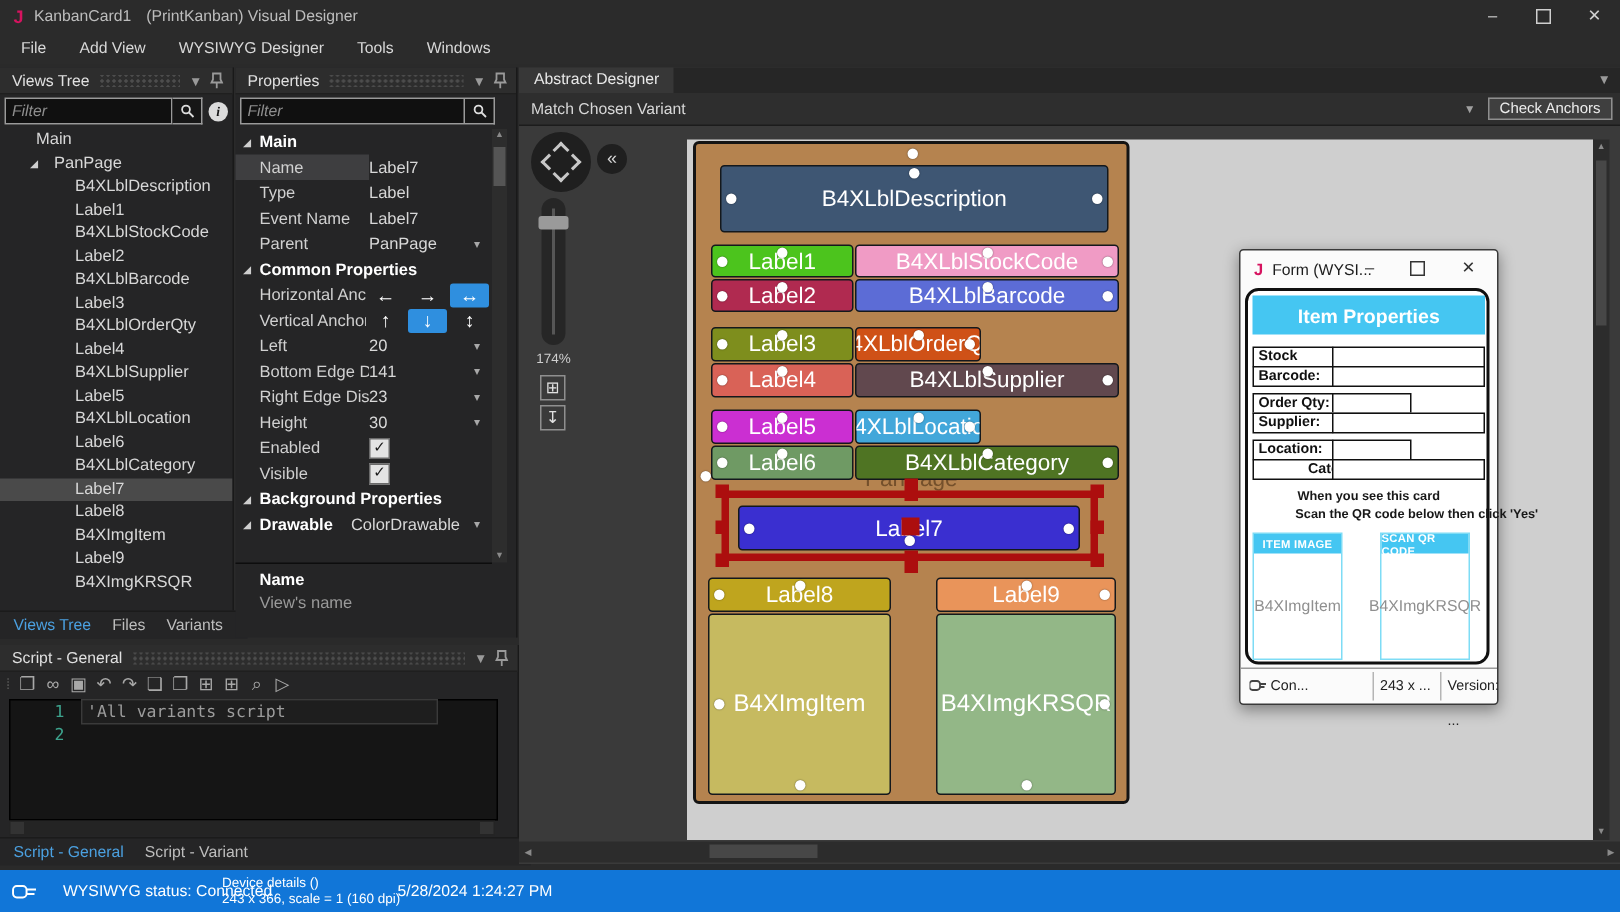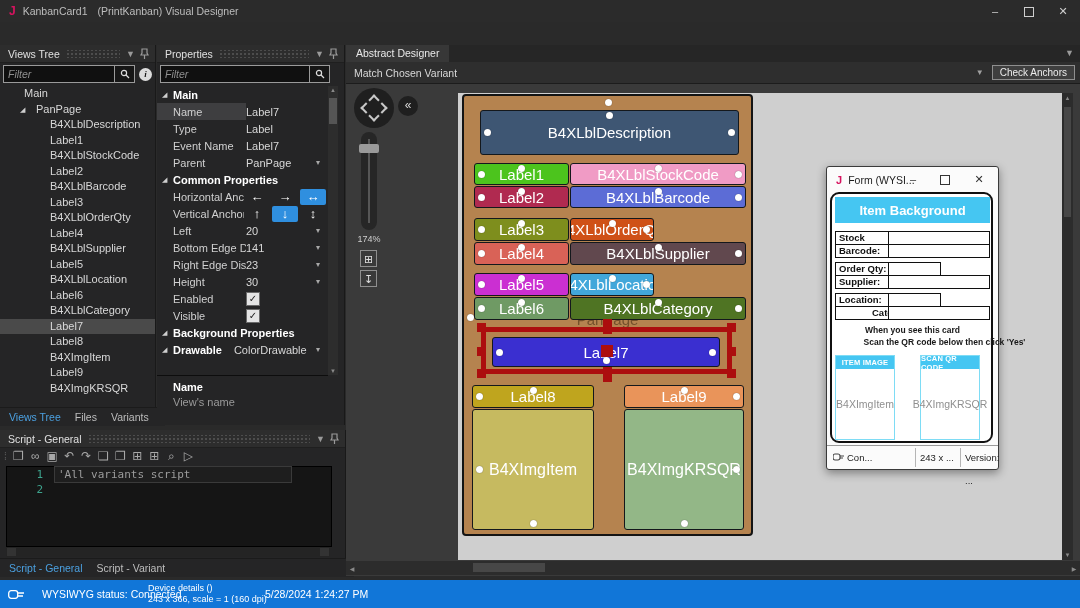--- a/index.html
+++ b/index.html
@@ -140,20 +140,27 @@
     <span class="logo">J</span>
     <span class="t">KanbanCard1</span>
     <span class="t2">(PrintKanban) Visual Designer</span>
     <div id="win-controls">
       <div>–</div>
       <div><span class="maxbox"></span></div>
       <div>✕</div>
     </div>
   </div>
 
+  <div class="abs" id="menubar">
+      <div class="menu-item">File</div>
+      <div class="menu-item">Add View</div>
+      <div class="menu-item">WYSIWYG Designer</div>
+      <div class="menu-item">Tools</div>
+      <div class="menu-item">Windows</div>
+    </div>
 
   <div class="abs panel" id="panel-views">
     <div class="phead">
       <span class="ttl">Views Tree</span>
       <span class="leader"></span>
       <span class="chev">▼</span>
       <svg class="pin" viewBox="0 0 9 11">
           <path d="M2 1h5v4l1 2H1l1-2zM4.5 7v4" stroke="#9a9a9a" fill="none" stroke-width="1.2"></path>
         </svg>
     </div>
@@ -504,21 +511,21 @@
 
       <div class="abs" id="preview">
         <div id="pv-title">
           <span class="logo">J</span>
           <span class="t">Form (WYSI...</span>
         </div>
         <div class="pv-ctl" style="left:76px;">–</div>
         <div class="pv-ctl" style="left:108px;"><span style="display:inline-block;width:8px;height:8px;border:1px solid #333;vertical-align:middle;"></span></div>
         <div class="pv-ctl" style="left:142px;">✕</div>
         <div id="pv-body"></div>
-        <div id="pv-banner" style="background: rgb(69, 198, 242);">Item Background</div>
+        <div id="pv-banner" style="background: rgb(69, 198, 242);">Item Properties</div>
         <div class="pv-note" style="top:158px;">When you see this card</div>
         <div class="pv-note" style="top:170px;padding-left:32px;">Scan the QR code below then click 'Yes'</div>
         <div id="pv-status">
           <svg class="sp" style="left:6px;top:7px;" width="11" height="8" viewBox="0 0 11 8">
               <rect x="0" y="1" width="7" height="6" rx="2" fill="none" stroke="#444" stroke-width="1.2"></rect>
               <path d="M7 3h4M7 5h3" stroke="#444" stroke-width="1.2"></path>
             </svg>
           <span class="sp" style="left:20px;">Con...</span>
           <div class="div" style="left:88px;"></div>
           <span class="sp" style="left:93px;">243 x ...</span>

